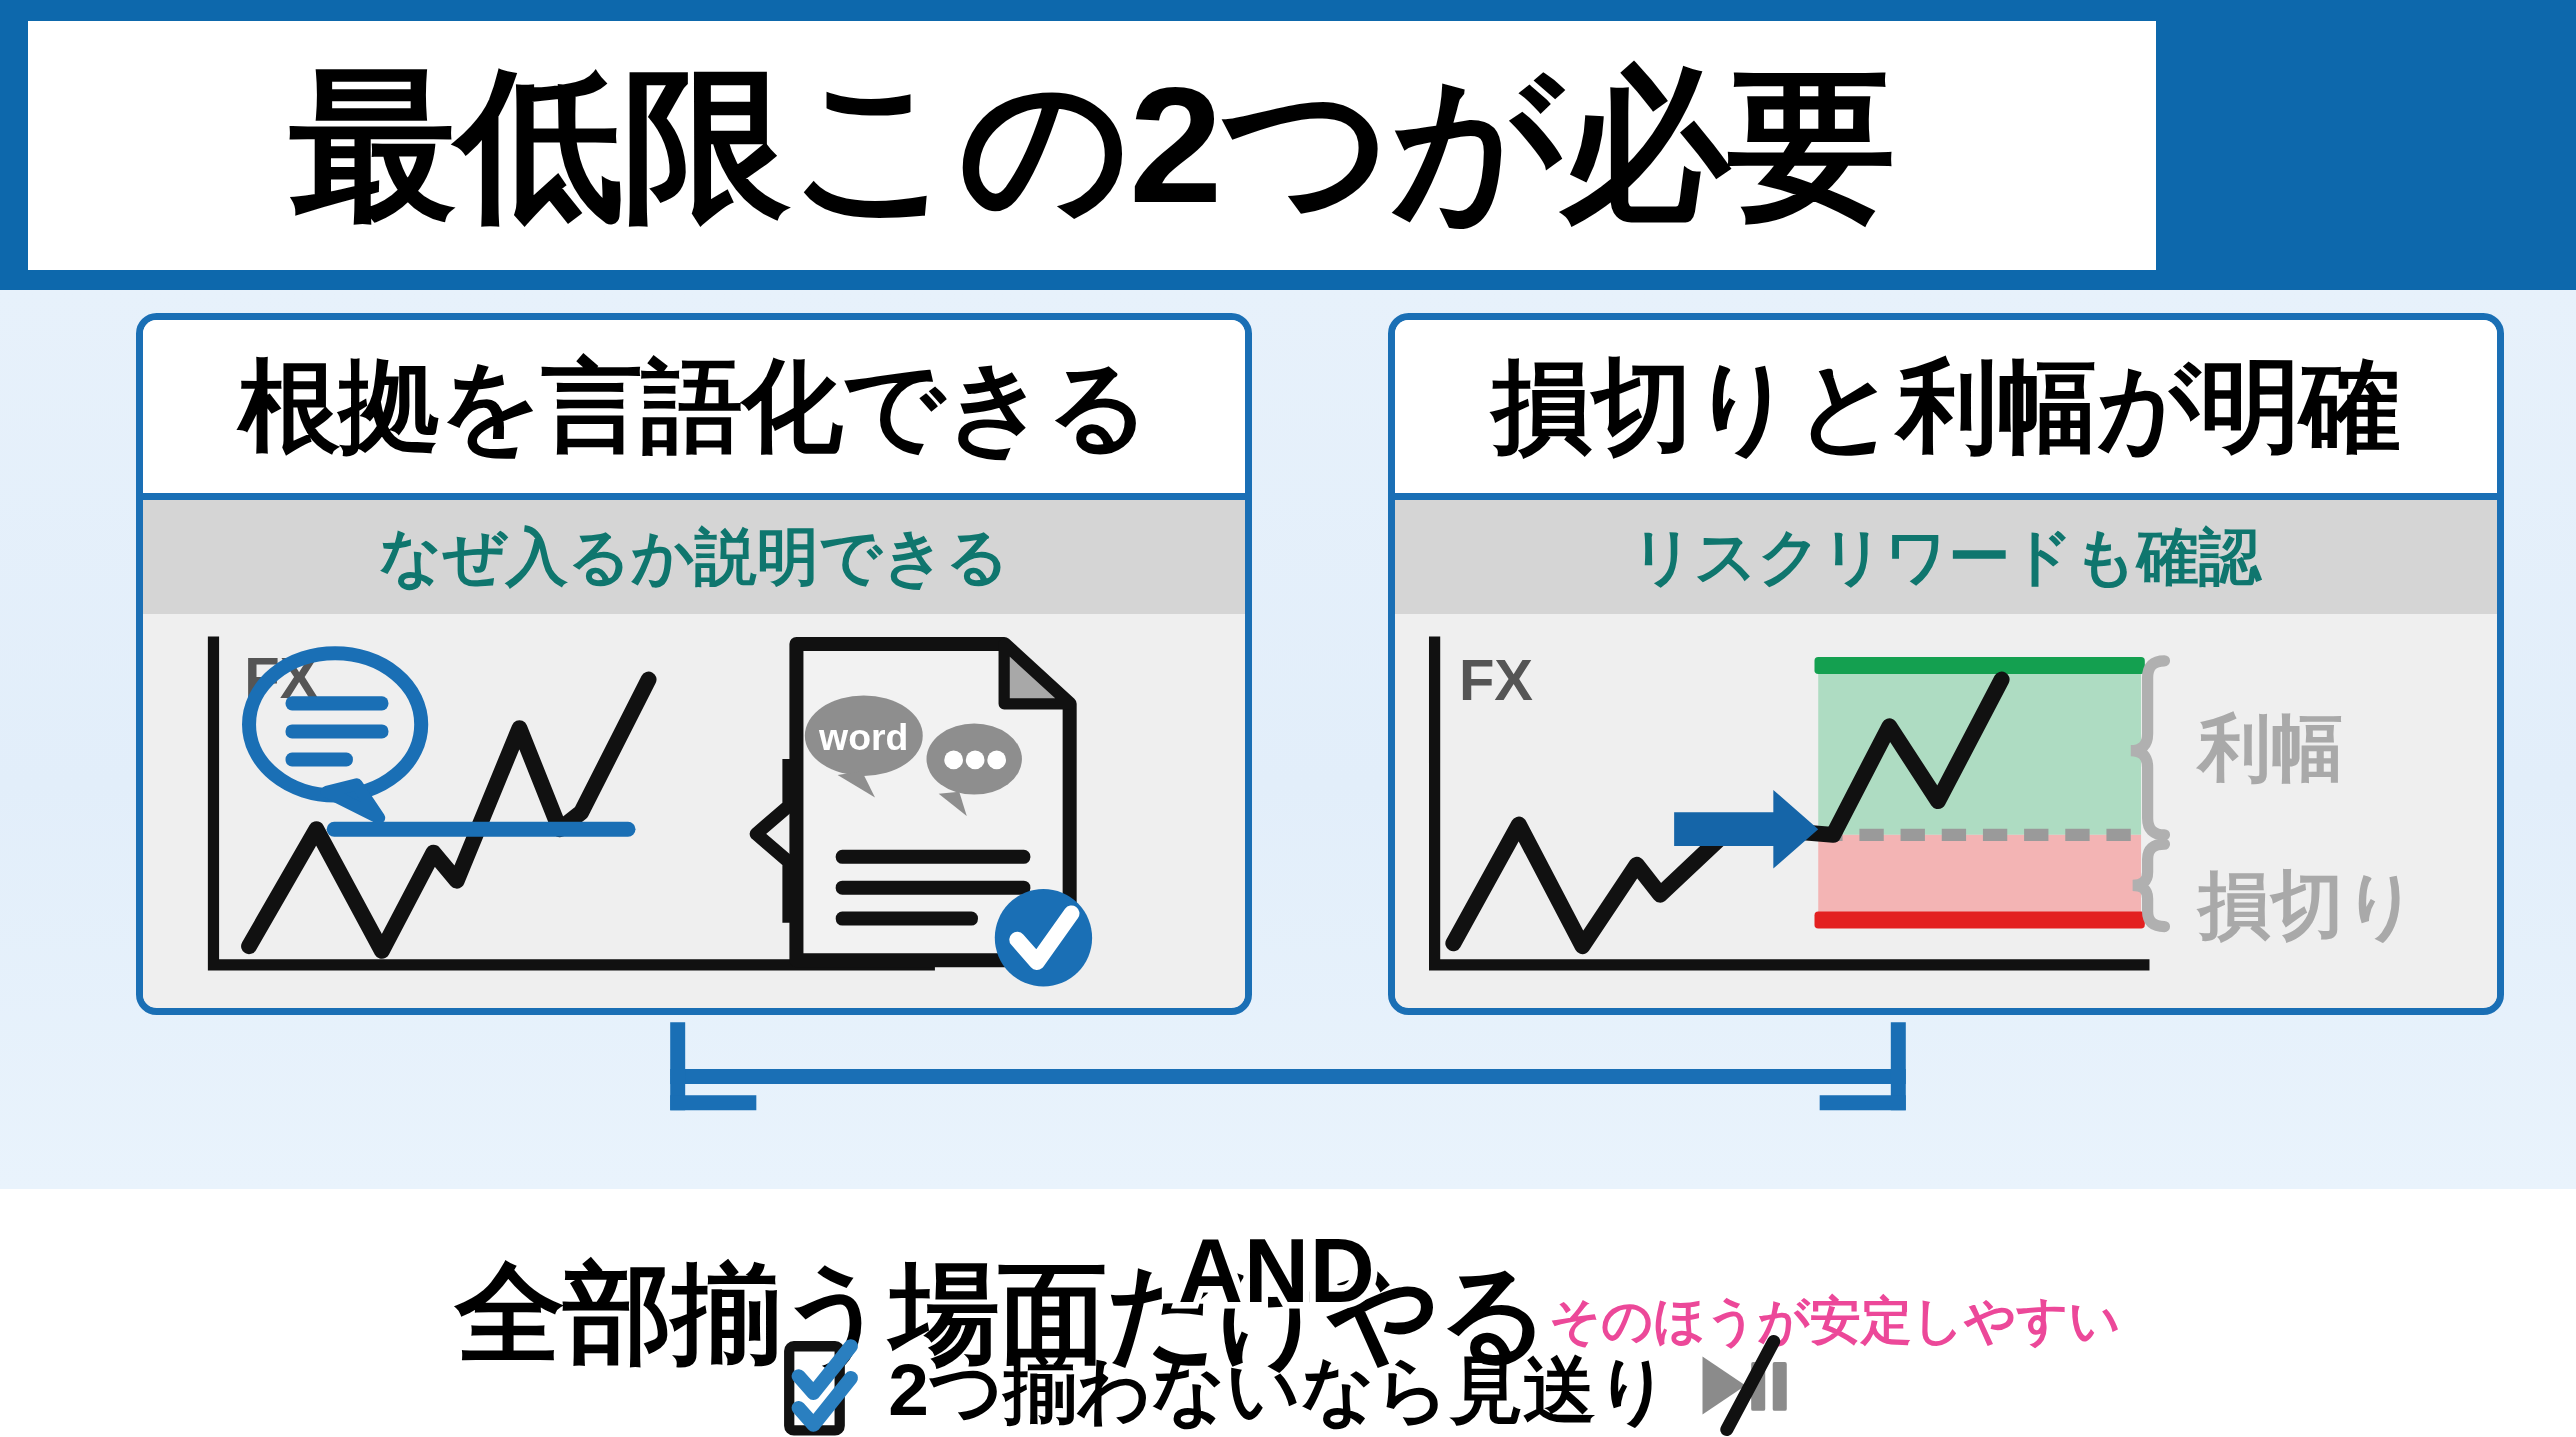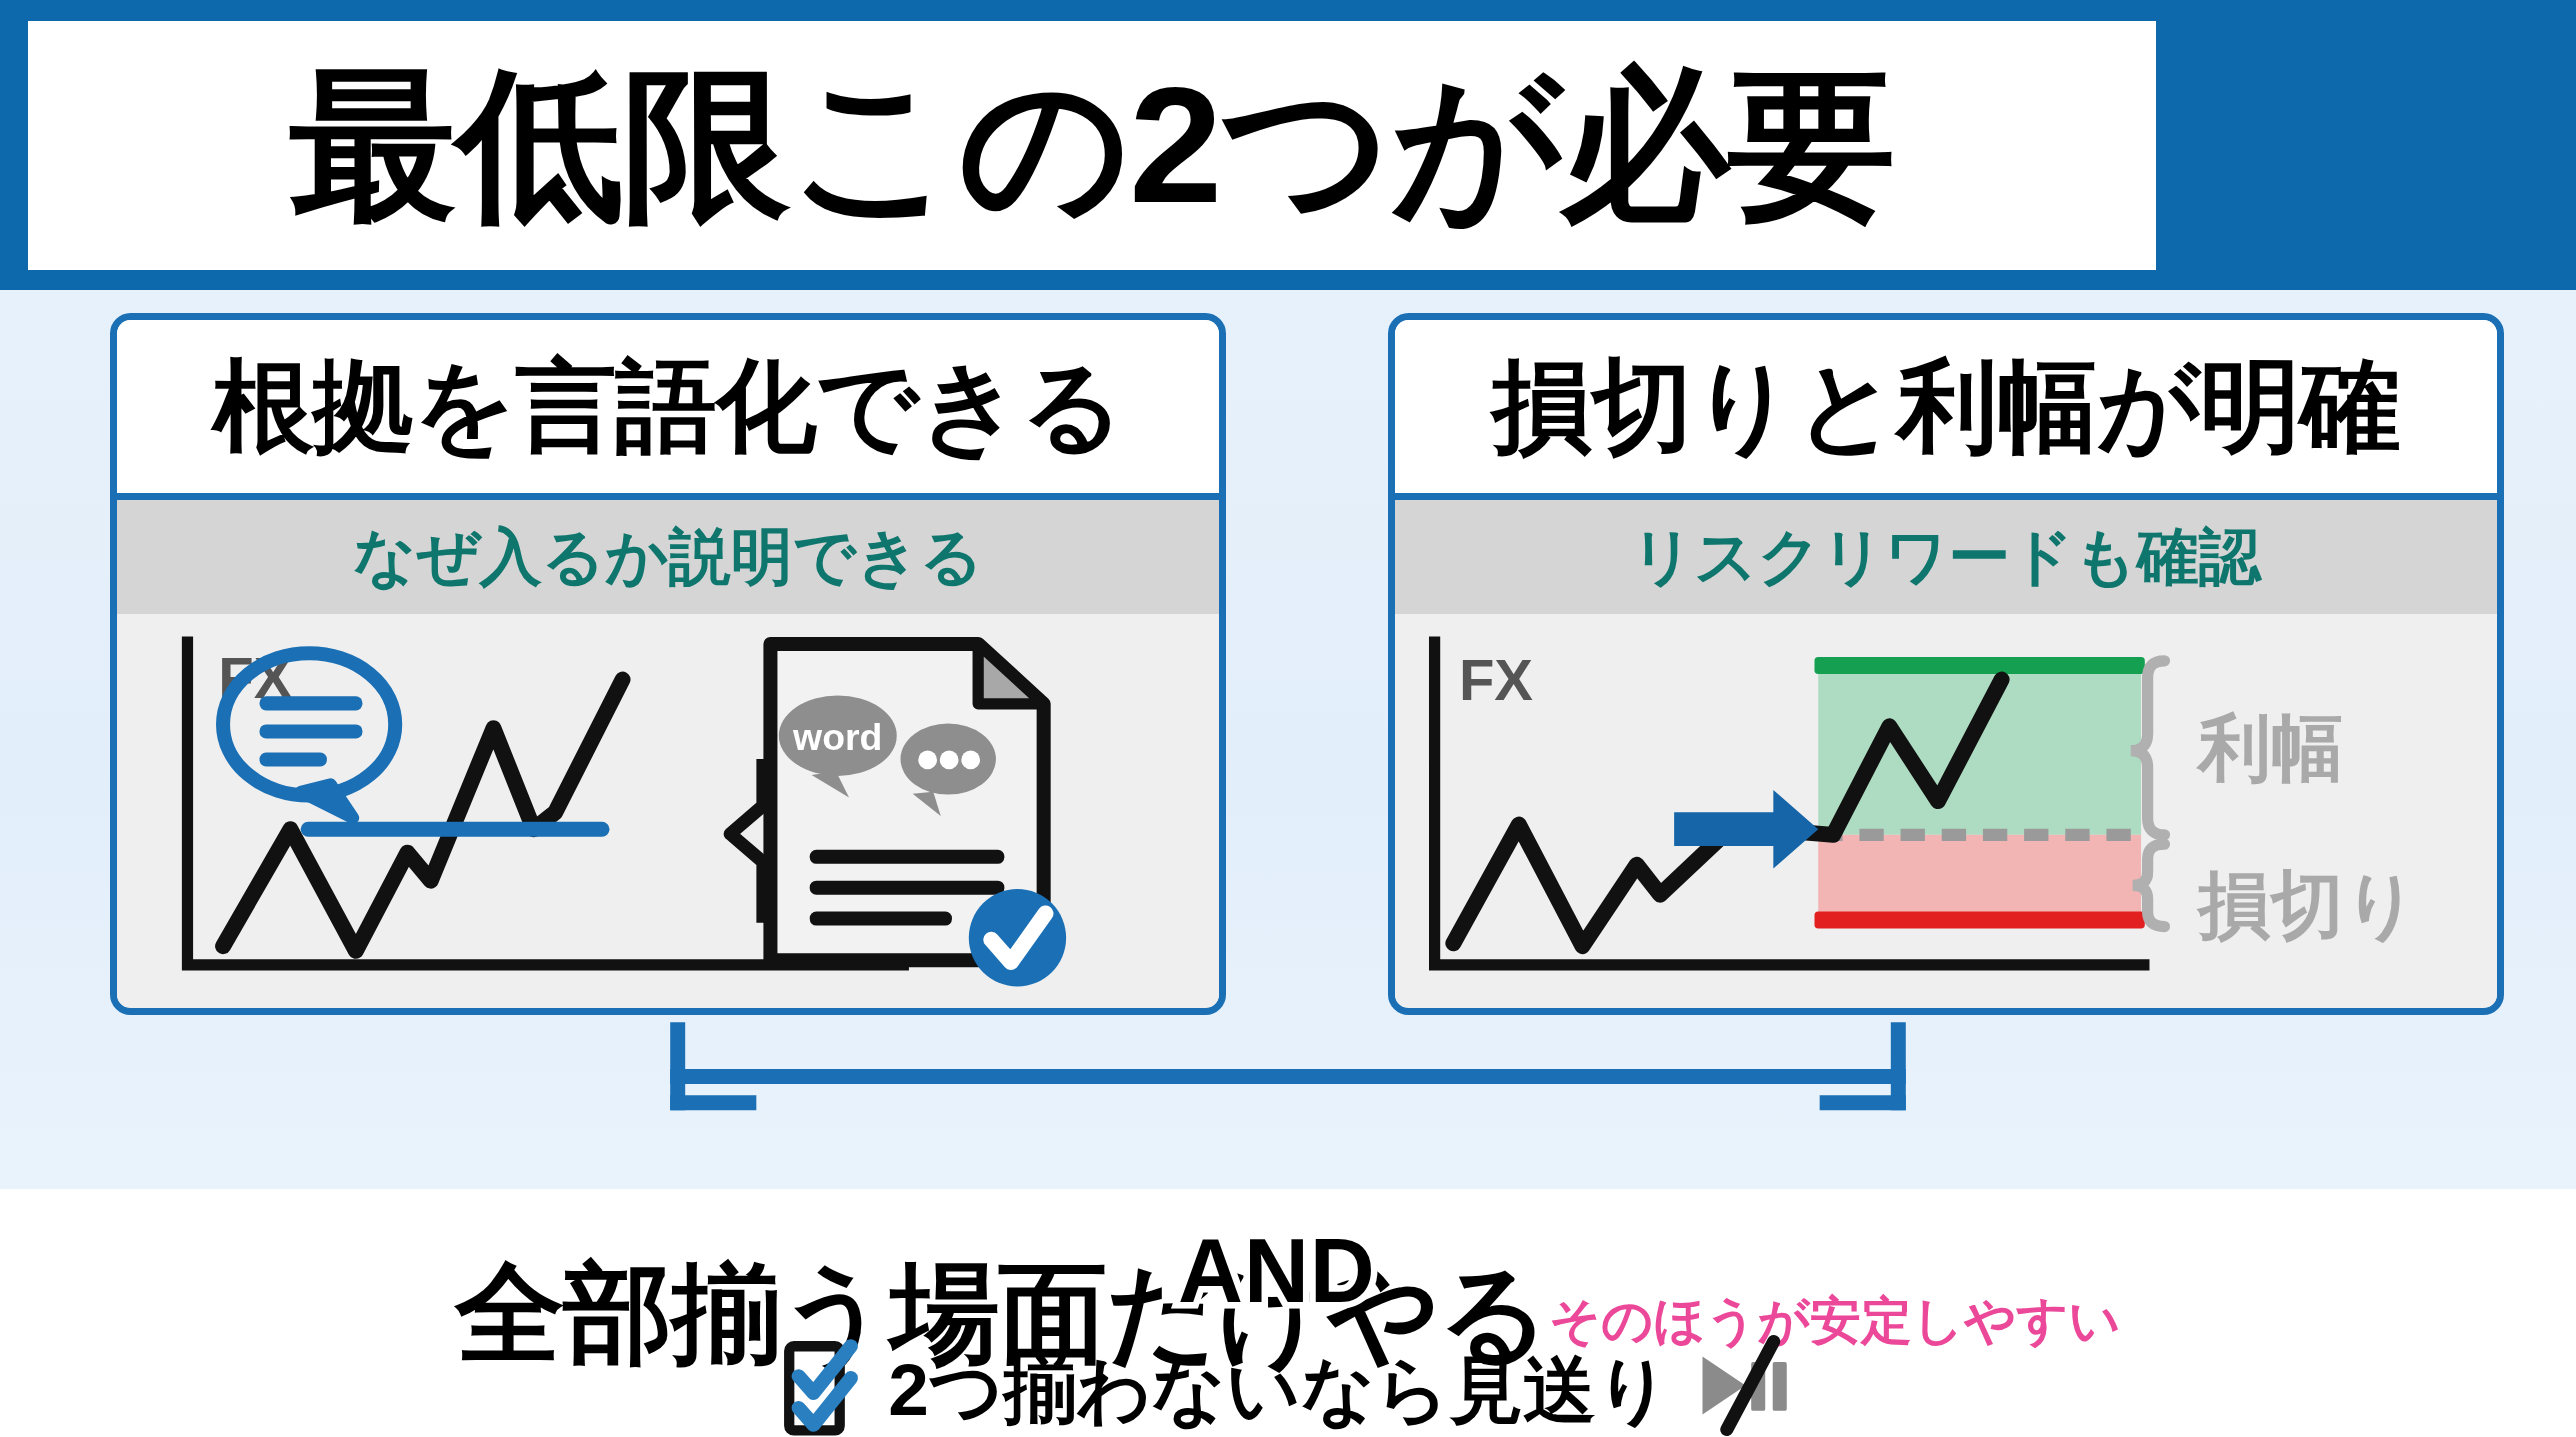--- a/index.html
+++ b/index.html
@@ -60,21 +60,21 @@
     position: absolute;
     top: 23.4px;
     width: 1116px;
     height: 702px;
     border: 7.5px solid #1a6fb5;
     border-radius: 20.6px;
     background: #efefef;
     box-sizing: border-box;
     overflow: hidden;
   }
-  .card.left  { left: 110px; text-align: center; }
+  .card.left  { left: 136px; text-align: center; }
   .card.right { left: 1340px; margin-left: 48px; }
 
   .card-title-bar {
     position: relative;
     height: 180px;
     background: #ffffff;
     border-bottom: 7.5px solid #1a6fb5;
     display: flex;
     align-items: center;
     justify-content: center;

